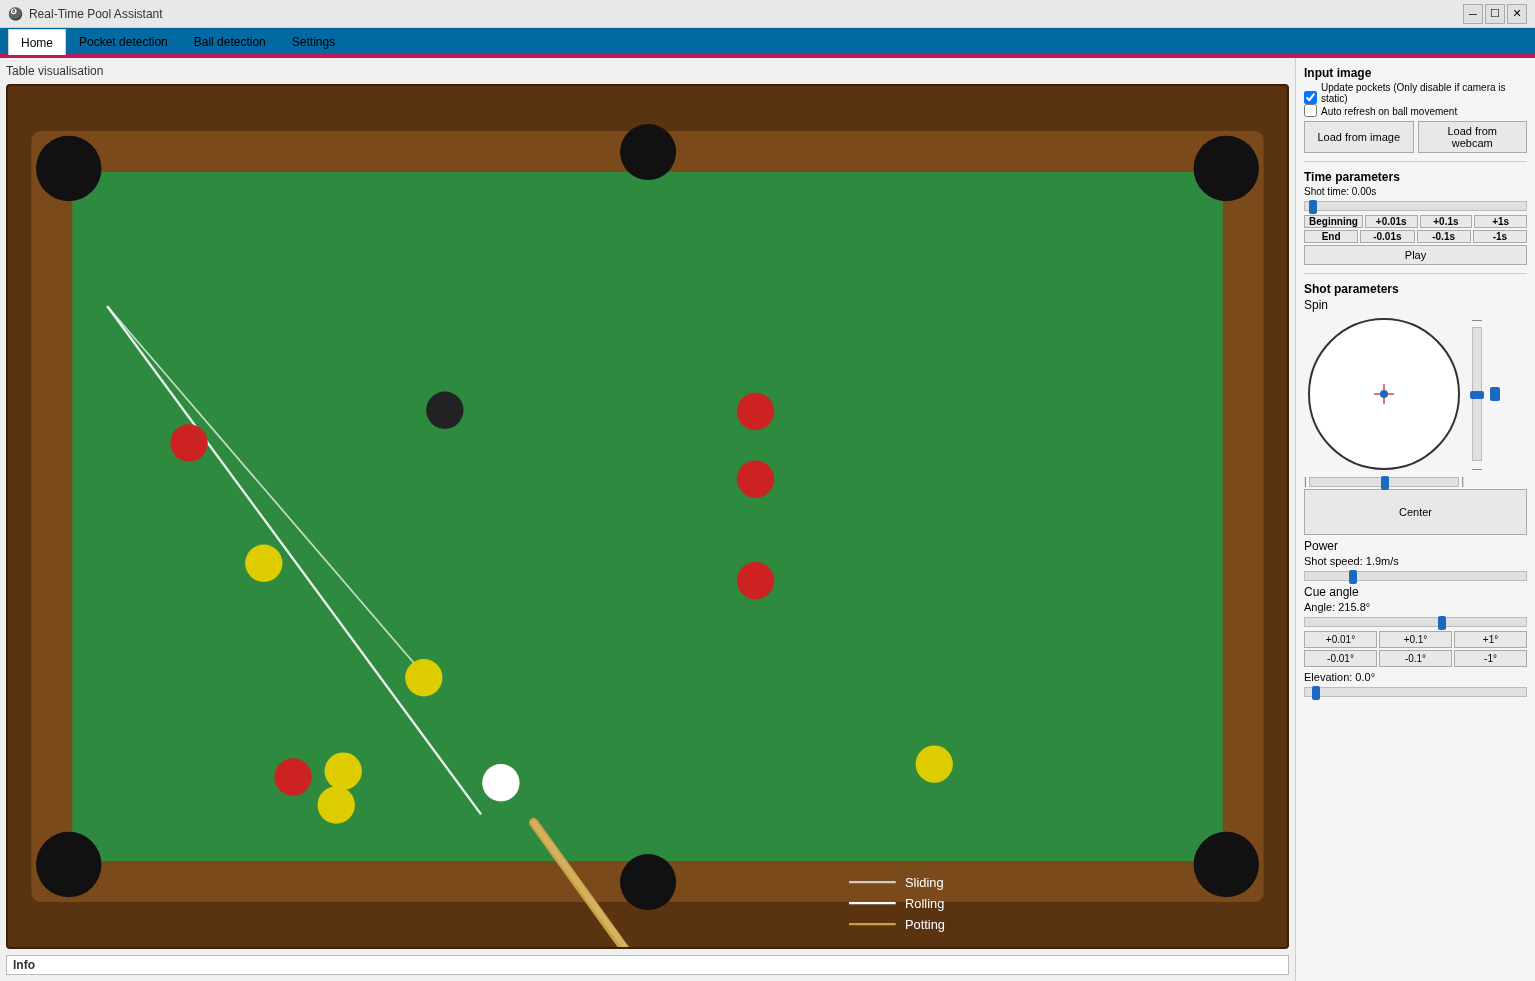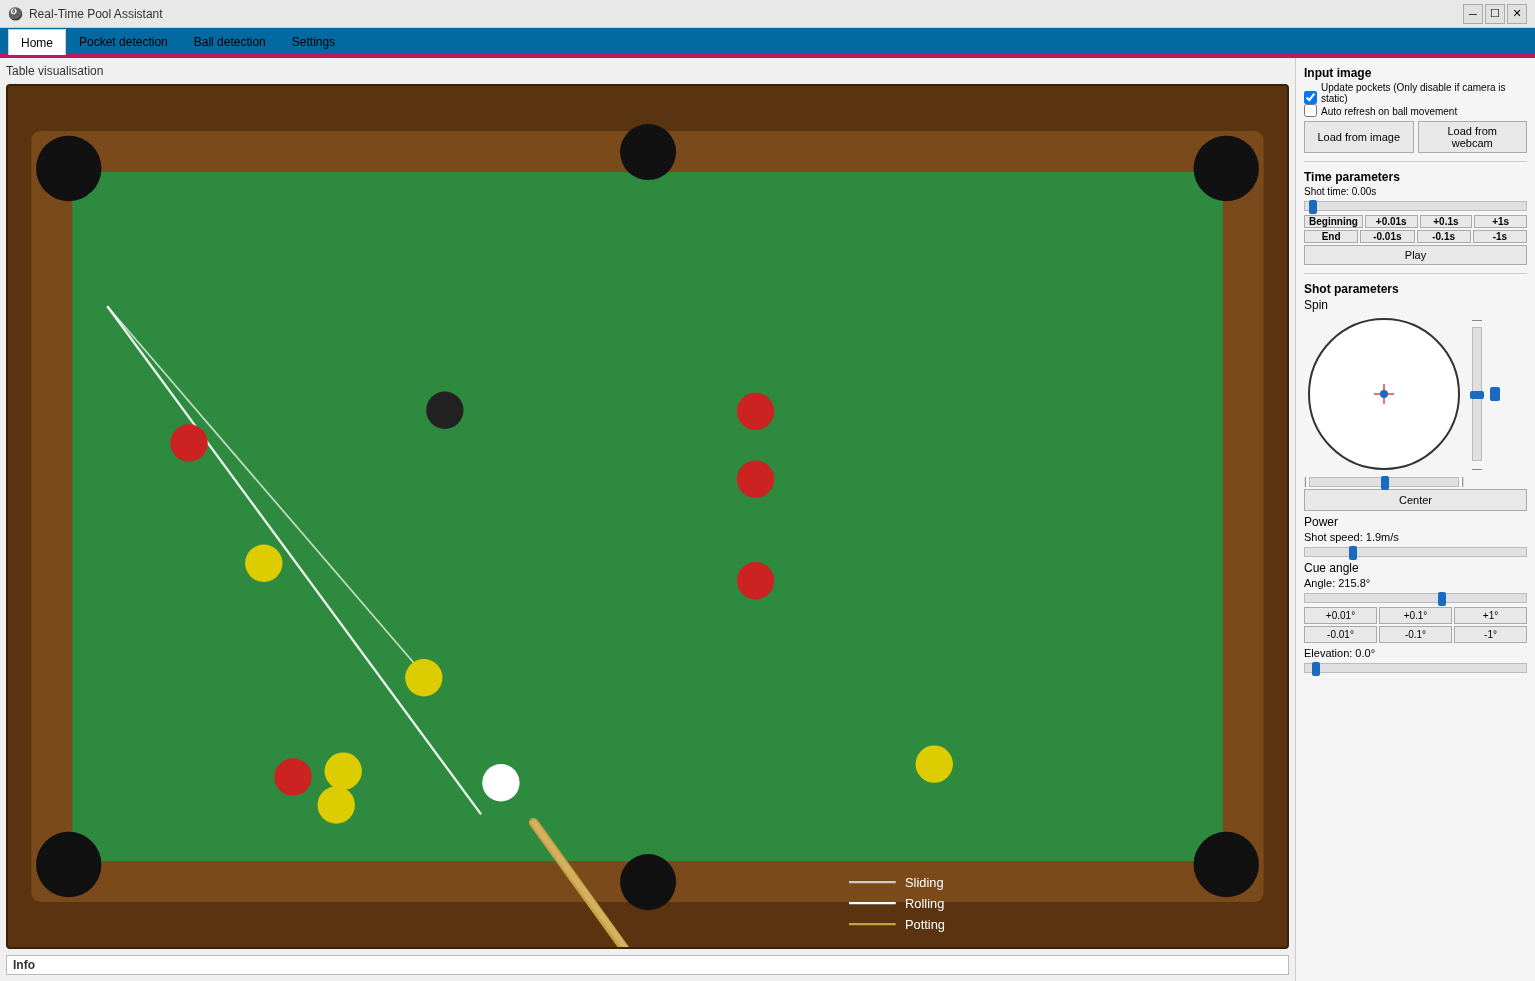--- a/index.html
+++ b/index.html
@@ -134,21 +134,21 @@
       padding: 3px;
       border: 1px solid #aaa;
       background: #e8e8e8;
       font-size: 11px;
       cursor: pointer;
       text-align: center;
     }
 
     .center-btn {
       width: 100%;
-      padding: 4px;
+      padding: 16px;
       border: 1px solid #aaa;
       background: #e8e8e8;
       font-size: 11px;
       cursor: pointer;
       text-align: center;
       margin-top: 2px;
     }
 
     .angle-btn-grid {
       display: grid;

